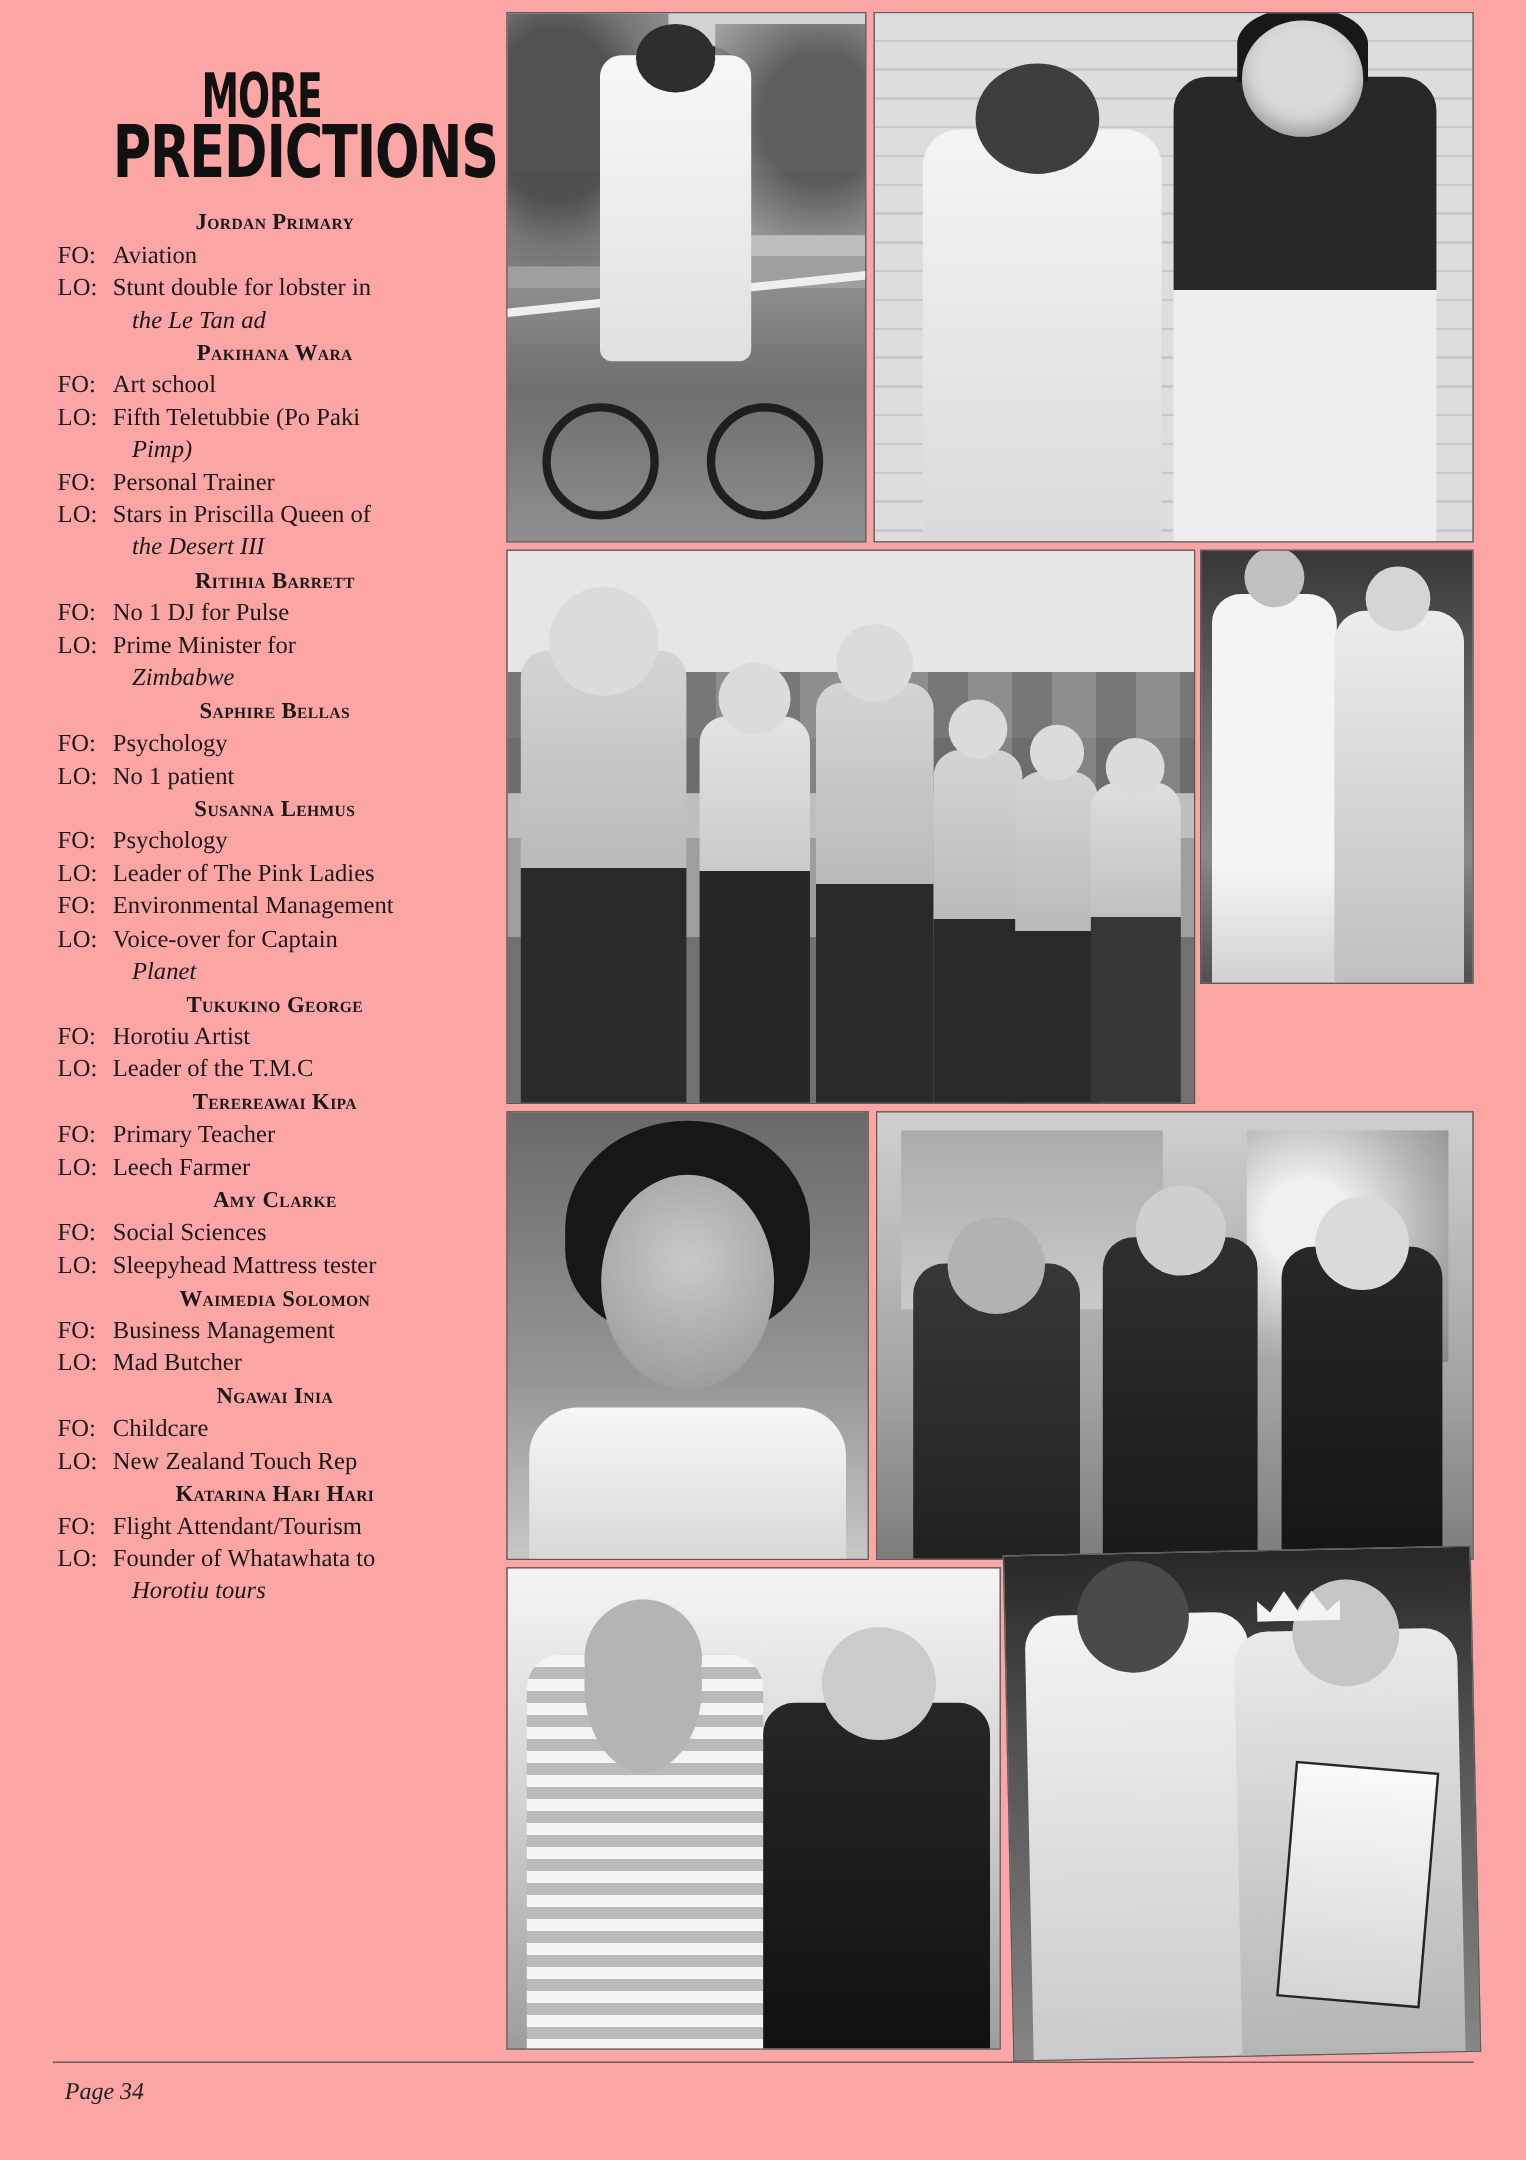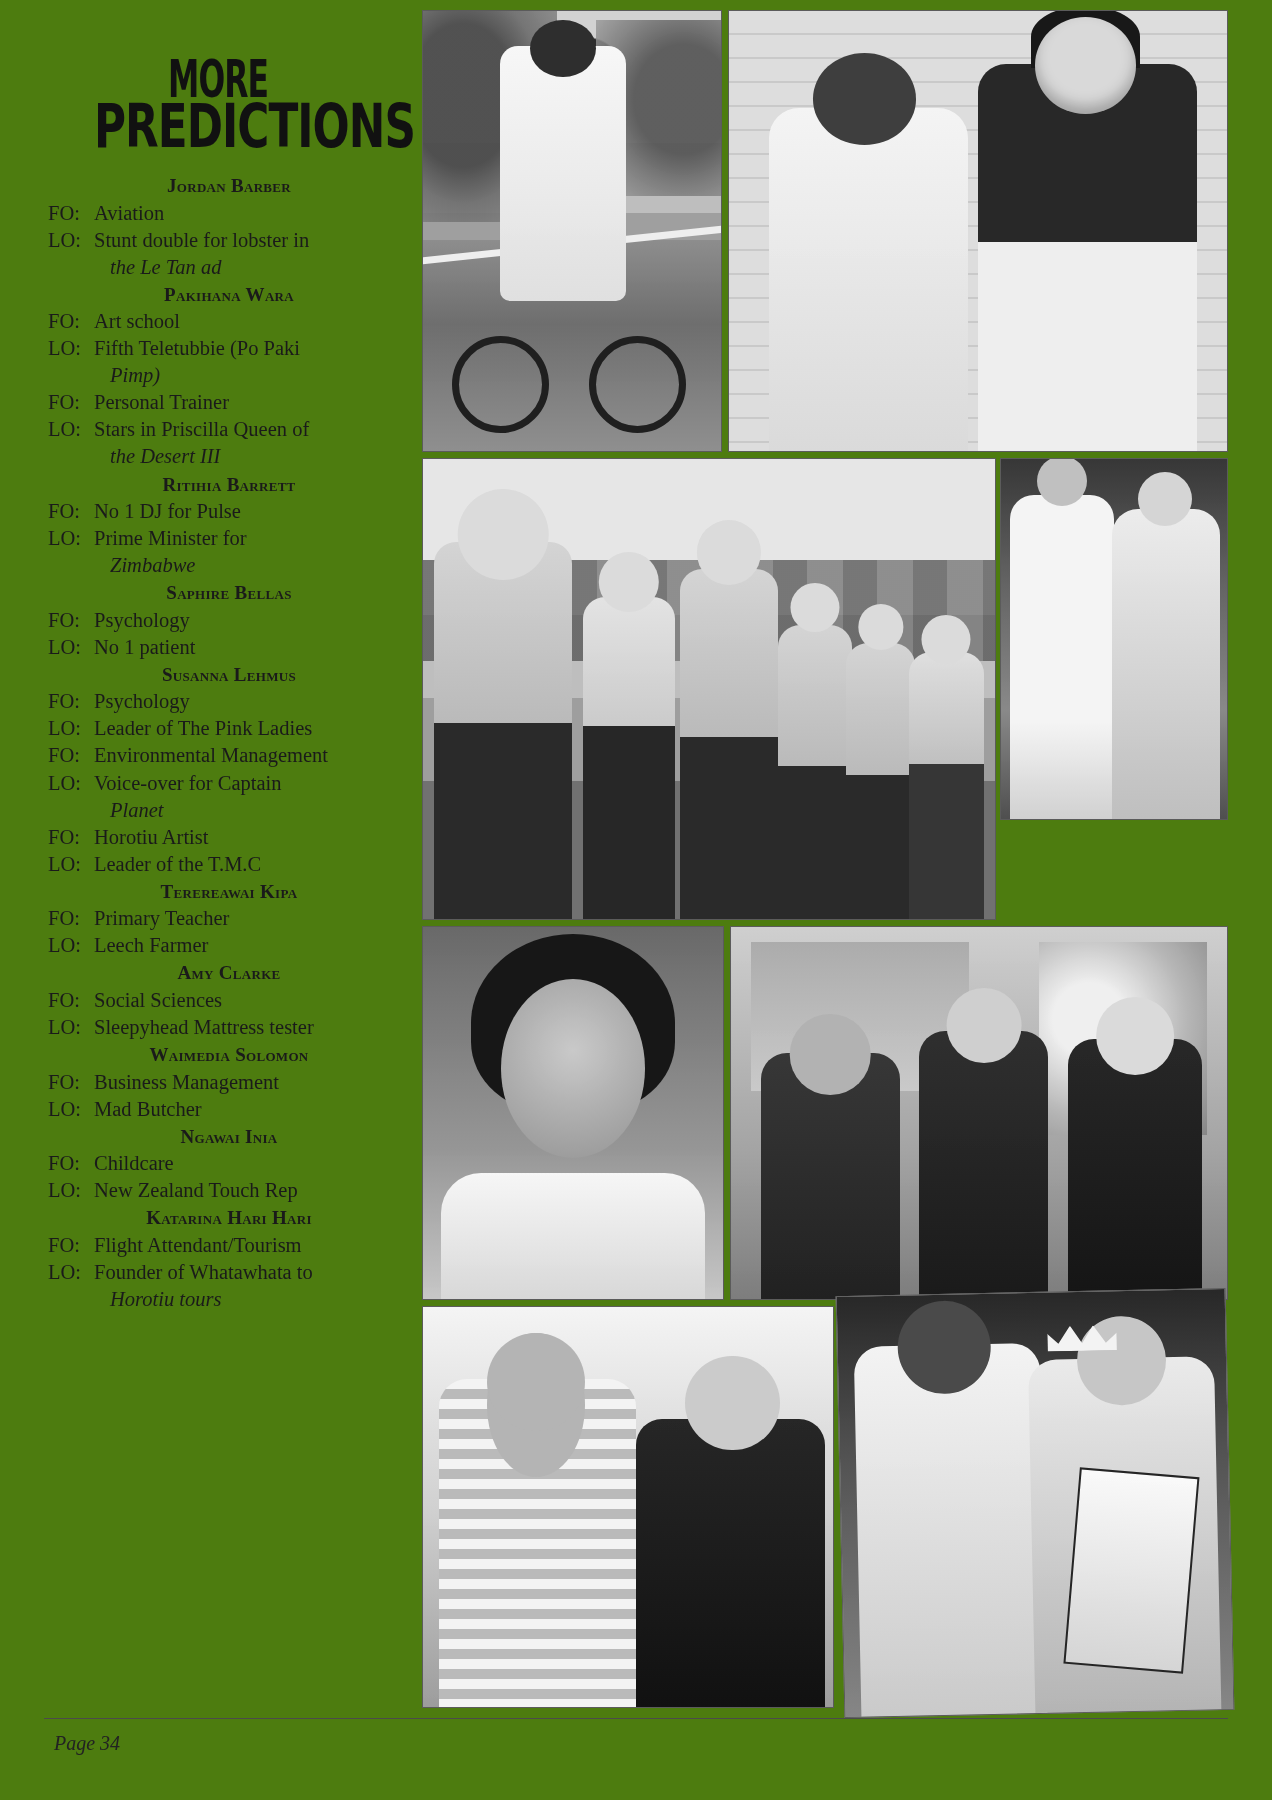--- a/index.html
+++ b/index.html
@@ -13,21 +13,21 @@
     position: relative;
     font-family: "Liberation Serif", serif;
     color: #1a1a1a;
     overflow: hidden;
   }
 
   
   .page {
     position: absolute;
     inset: 0;
-    background: #4d7c0f;
+    background: #fca5a5;
   }
 
   
   .text-col {
     position: absolute;
     left: 48px;
     top: 40px;
     width: 340px;
   }
 
@@ -350,21 +350,21 @@
 <div class="page">
 
   <div class="text-col">
 
     <div class="heading">
       <div class="heading-line1">MORE</div>
       <div class="heading-line2">PREDICTIONS</div>
     </div>
 
     <div class="entry">
-      <div class="name">Jordan Barber</div>
+      <div class="name">Jordan Primary</div>
       <div class="row">
         <span class="lbl">FO:</span>
         <span class="val">Aviation</span>
       </div>
       <div class="row">
         <span class="lbl">LO:</span>
         <span class="val">
           <span>Stunt double for lobster in</span>
           <span class="cont">the Le Tan ad</span>
         </span>
@@ -447,20 +447,21 @@
       <div class="row">
         <span class="lbl">LO:</span>
         <span class="val">
           <span>Voice-over for Captain</span>
           <span class="cont">Planet</span>
         </span>
       </div>
     </div>
 
     <div class="entry">
+      <div class="name">Tukukino George</div>
       <div class="row">
         <span class="lbl">FO:</span>
         <span class="val">Horotiu Artist</span>
       </div>
       <div class="row">
         <span class="lbl">LO:</span>
         <span class="val">Leader of the T.M.C</span>
       </div>
     </div>
 

